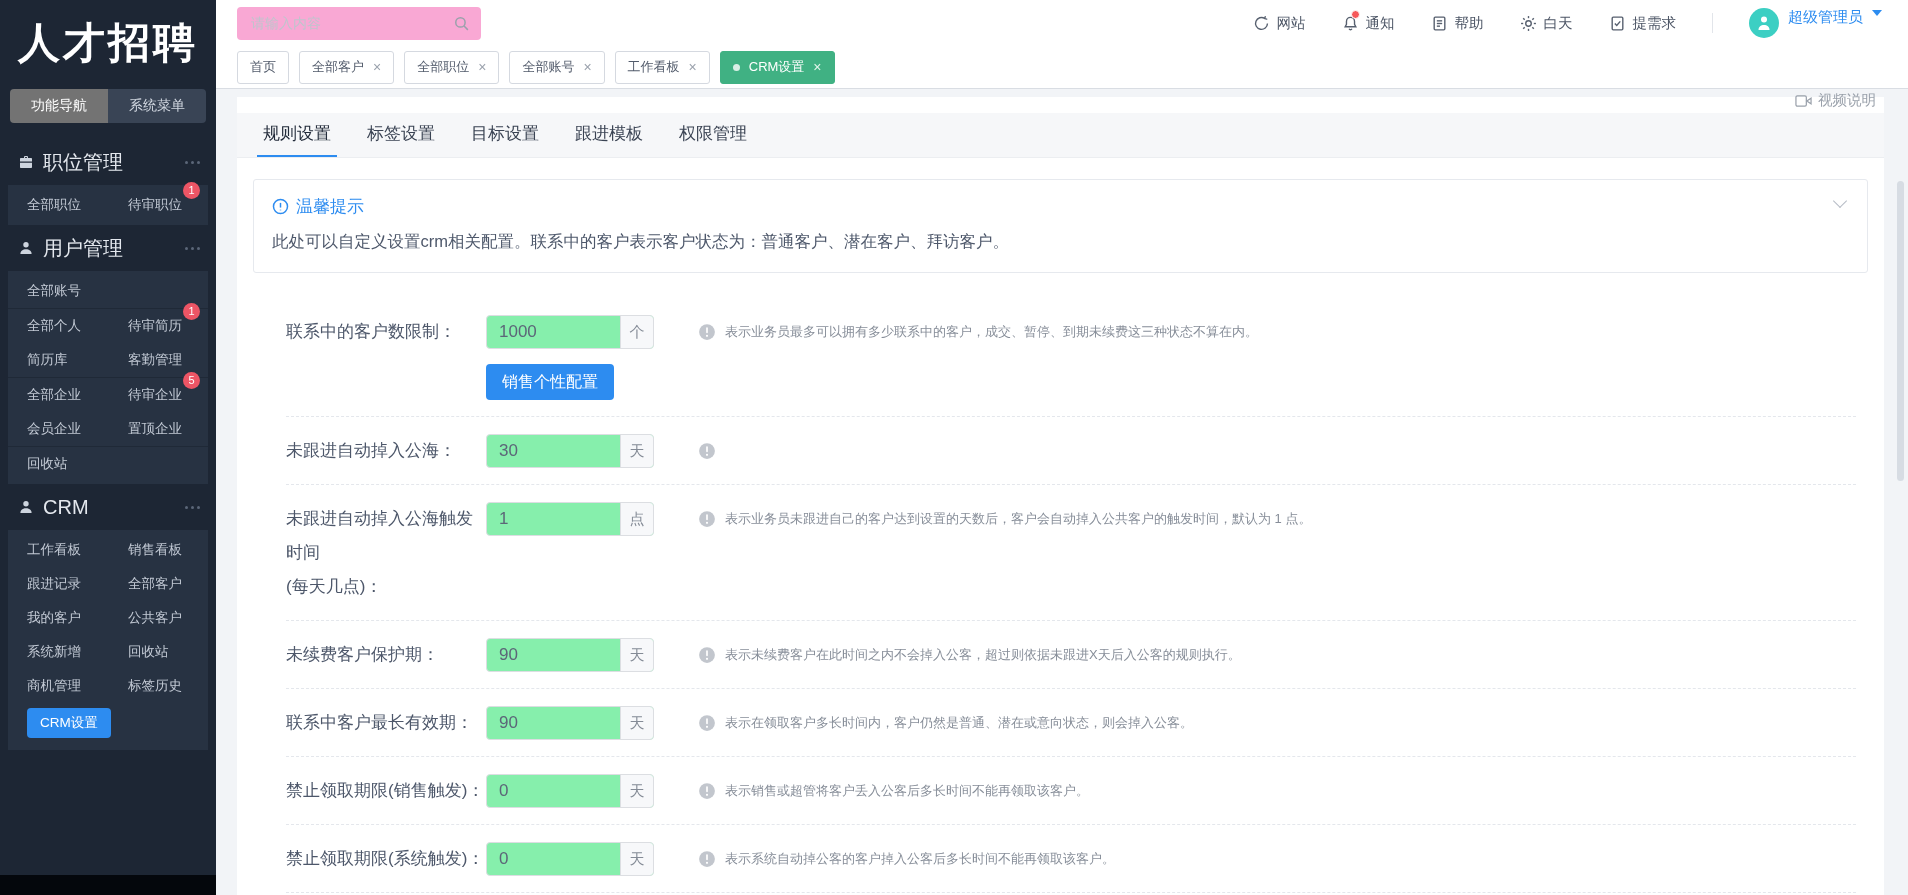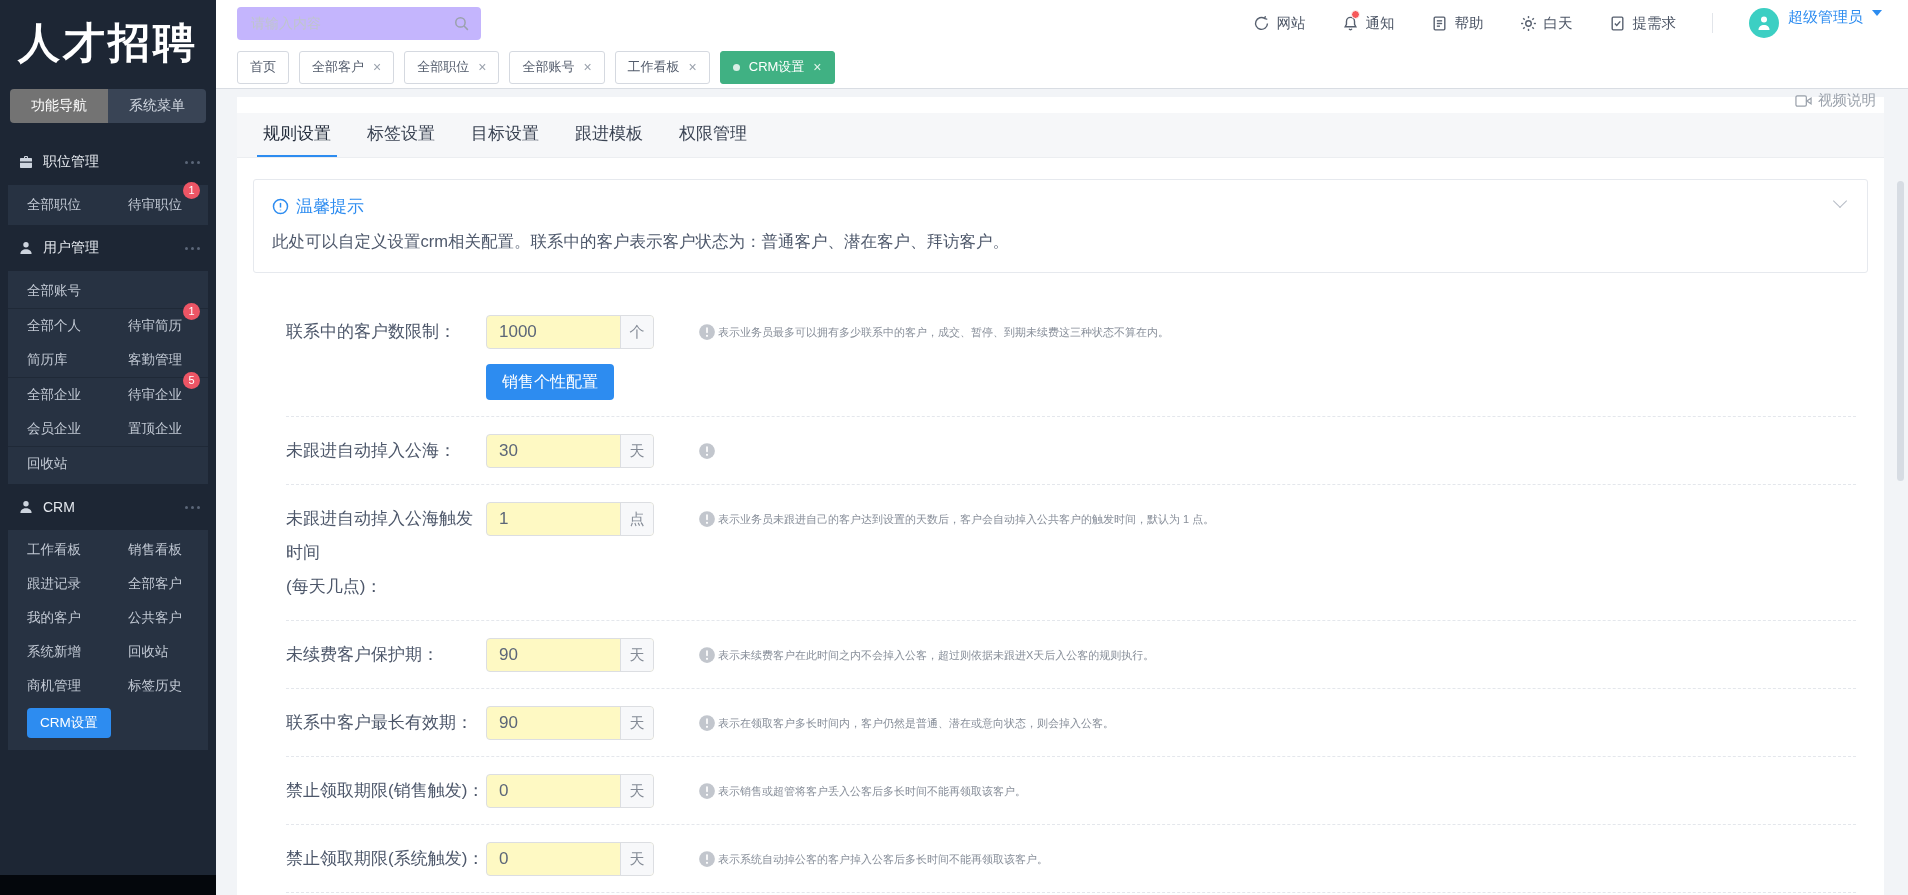--- a/index.html
+++ b/index.html
@@ -8,41 +8,41 @@
   .app { display:flex; width:1908px; height:895px; }
 
   
   .sb { position:relative; width:216px; height:895px; background:#1d2634; flex:none; color:#c3cad5; }
   .sb-inner { height:875px; overflow:hidden; }
   .sb-title { font-family:"DejaVu Serif","Liberation Serif",serif; font-weight:700; font-size:42px;
     color:#fff; text-align:center; padding:15px 0 12px; letter-spacing:3px; }
   .sb-seg { display:flex; margin:6px 10px 16px; height:34px; border-radius:4px; overflow:hidden; font-size:14px; }
   .sb-seg .seg { flex:1; display:flex; align-items:center; justify-content:center; background:#394455; color:#d3d9e2; cursor:pointer; }
   .sb-seg .seg.active { background:#737373; color:#fff; }
-  .sb-h { display:flex; align-items:center; gap:9px; height:46px; padding:0 16px 0 18px; color:#e4e8ee; font-size:14px; }
+  .sb-h { display:flex; align-items:center; gap:9px; height:46px; padding:0 16px 0 18px; color:#e4e8ee; font-size:20px; }
   .sb-h svg { width:16px; height:16px; fill:#cdd4de; flex:none; }
   .sb-h .htxt { flex:1; }
   .dots { display:flex; gap:3px; align-items:center; }
   .dots i { width:3px; height:3px; border-radius:50%; background:#5b6678; display:block; }
   .sb-box { background:#273242; margin:0 8px; padding:3px 0; }
   .sb-grid { display:grid; grid-template-columns:101px 1fr; padding-left:19px; }
   .sb-grid + .sb-grid { border-top:1px solid #1f2937; }
   .sb-item { height:34px; line-height:34px; font-size:13.5px; color:#c3cad5; cursor:pointer; position:relative; width:max-content; padding-right:4px; }
   .badge { position:absolute; top:-6px; right:-14px; min-width:17px; height:17px; border-radius:9px;
     background:#ed5565; color:#fff; font-size:11px; line-height:17px; text-align:center; padding:0 4px; font-style:normal; }
   .pill { display:inline-block; margin:5px 0 9px 19px; height:30px; line-height:30px; padding:0 13px;
     background:#2d8cf0; color:#fff; border-radius:4px; font-size:13.5px; cursor:pointer; }
   .sb-bottom { position:absolute; left:0; bottom:0; width:216px; height:20px; background:#04070c; }
 
   
   .main { flex:1; display:flex; flex-direction:column; min-width:0; }
   .hdr { background:#fff; border-bottom:1px solid #d9dde3; height:89px; flex:none; }
   .hrow1 { height:46px; display:flex; align-items:center; justify-content:space-between; padding:0 26px 0 21px; }
   .search { position:relative; width:244px; }
-  .search input { width:244px; height:33px; background:#c4b5fd; border:none; outline:none; border-radius:4px;
+  .search input { width:244px; height:33px; background:#f9a8d4; border:none; outline:none; border-radius:4px;
     padding:0 34px 0 14px; font-size:14px; color:#495060; font-family:inherit; }
   .search input::placeholder { color:#bfc5cd; }
   .search svg { position:absolute; right:11px; top:8px; width:17px; height:17px; stroke:#9aa1ab; fill:none; stroke-width:1.4; }
   .hmenu { display:flex; align-items:center; gap:36px; }
   .hitem { display:flex; align-items:center; gap:7px; font-size:14.5px; color:#4d5666; cursor:pointer; position:relative; }
   .hitem svg { width:17px; height:17px; stroke:#565f6e; fill:none; stroke-width:1.3; }
   .noti-dot { position:absolute; left:9px; top:-4px; width:9px; height:9px; border-radius:50%; background:#f6585a; border:1.5px solid #fff; }
   .hsep { width:1px; height:20px; background:#e2e5ea; }
   .huser { display:flex; gap:9px; cursor:pointer; }
   .avatar { width:30px; height:30px; border-radius:50%; background:#3ccfc3; position:relative; overflow:hidden; }
@@ -71,27 +71,27 @@
   .alert { margin:21px 16px 16px; border:1px solid #e6e9ee; border-radius:3px; padding:15px 48px 19px 18px; position:relative; }
   .alert-title { display:flex; align-items:center; gap:7px; color:#2d8cf0; font-size:17px; }
   .alert-title svg { width:17px; height:17px; stroke:#2d8cf0; fill:none; stroke-width:1.4; }
   .alert-body { margin-top:13px; font-size:16.5px; color:#4e586b; }
   .alert-chev { position:absolute; right:22px; top:16px; width:10px; height:10px; border-right:1.6px solid #b6bcc6;
     border-bottom:1.6px solid #b6bcc6; transform:rotate(45deg); cursor:pointer; }
 
   .form { padding:26px 28px 0 49px; }
   .frow { display:flex; align-items:flex-start; }
   .flabel { width:200px; flex:none; font-size:17px; color:#4d576a; line-height:34px; }
-  .finput { width:168px; flex:none; height:34px; display:flex; border:1px solid #dcdee2; border-radius:4px; overflow:hidden; background:#fef9c3; }
+  .finput { width:168px; flex:none; height:34px; display:flex; border:1px solid #dcdee2; border-radius:4px; overflow:hidden; background:#86efac; }
   .finput input { flex:1; min-width:0; border:none; outline:none; padding:0 12px; font-size:17px; color:#5c6678;
     font-family:inherit; background:transparent; }
   .finput .unit { width:33px; flex:none; background:#f7f8fa; border-left:1px solid #dcdee2; display:flex;
     align-items:center; justify-content:center; font-size:15px; color:#848b96; }
   .finput.muted { background:#f2f4f6; }
-  .fhelp { margin-left:44px; height:34px; display:flex; align-items:center; gap:2px; font-size:11px; color:#878e99; }
+  .fhelp { margin-left:44px; height:34px; display:flex; align-items:center; gap:9px; font-size:13px; color:#878e99; }
   .fhelp svg { width:18px; height:18px; flex:none; }
   .fbtn { display:inline-block; margin:15px 0 0 200px; height:36px; line-height:36px; padding:0 16px;
     background:#2d8cf0; color:#fff; border:none; border-radius:4px; font-size:16px; font-family:inherit; cursor:pointer; }
   .fdiv { border:none; border-top:1px dashed #e4e7ec; margin:16px 0 17px; }
 
   .scroll-thumb { position:absolute; right:4px; top:92px; width:7px; height:300px; border-radius:4px; background:#d7dce3; }
 </style>
 </head>
 <body>
 

